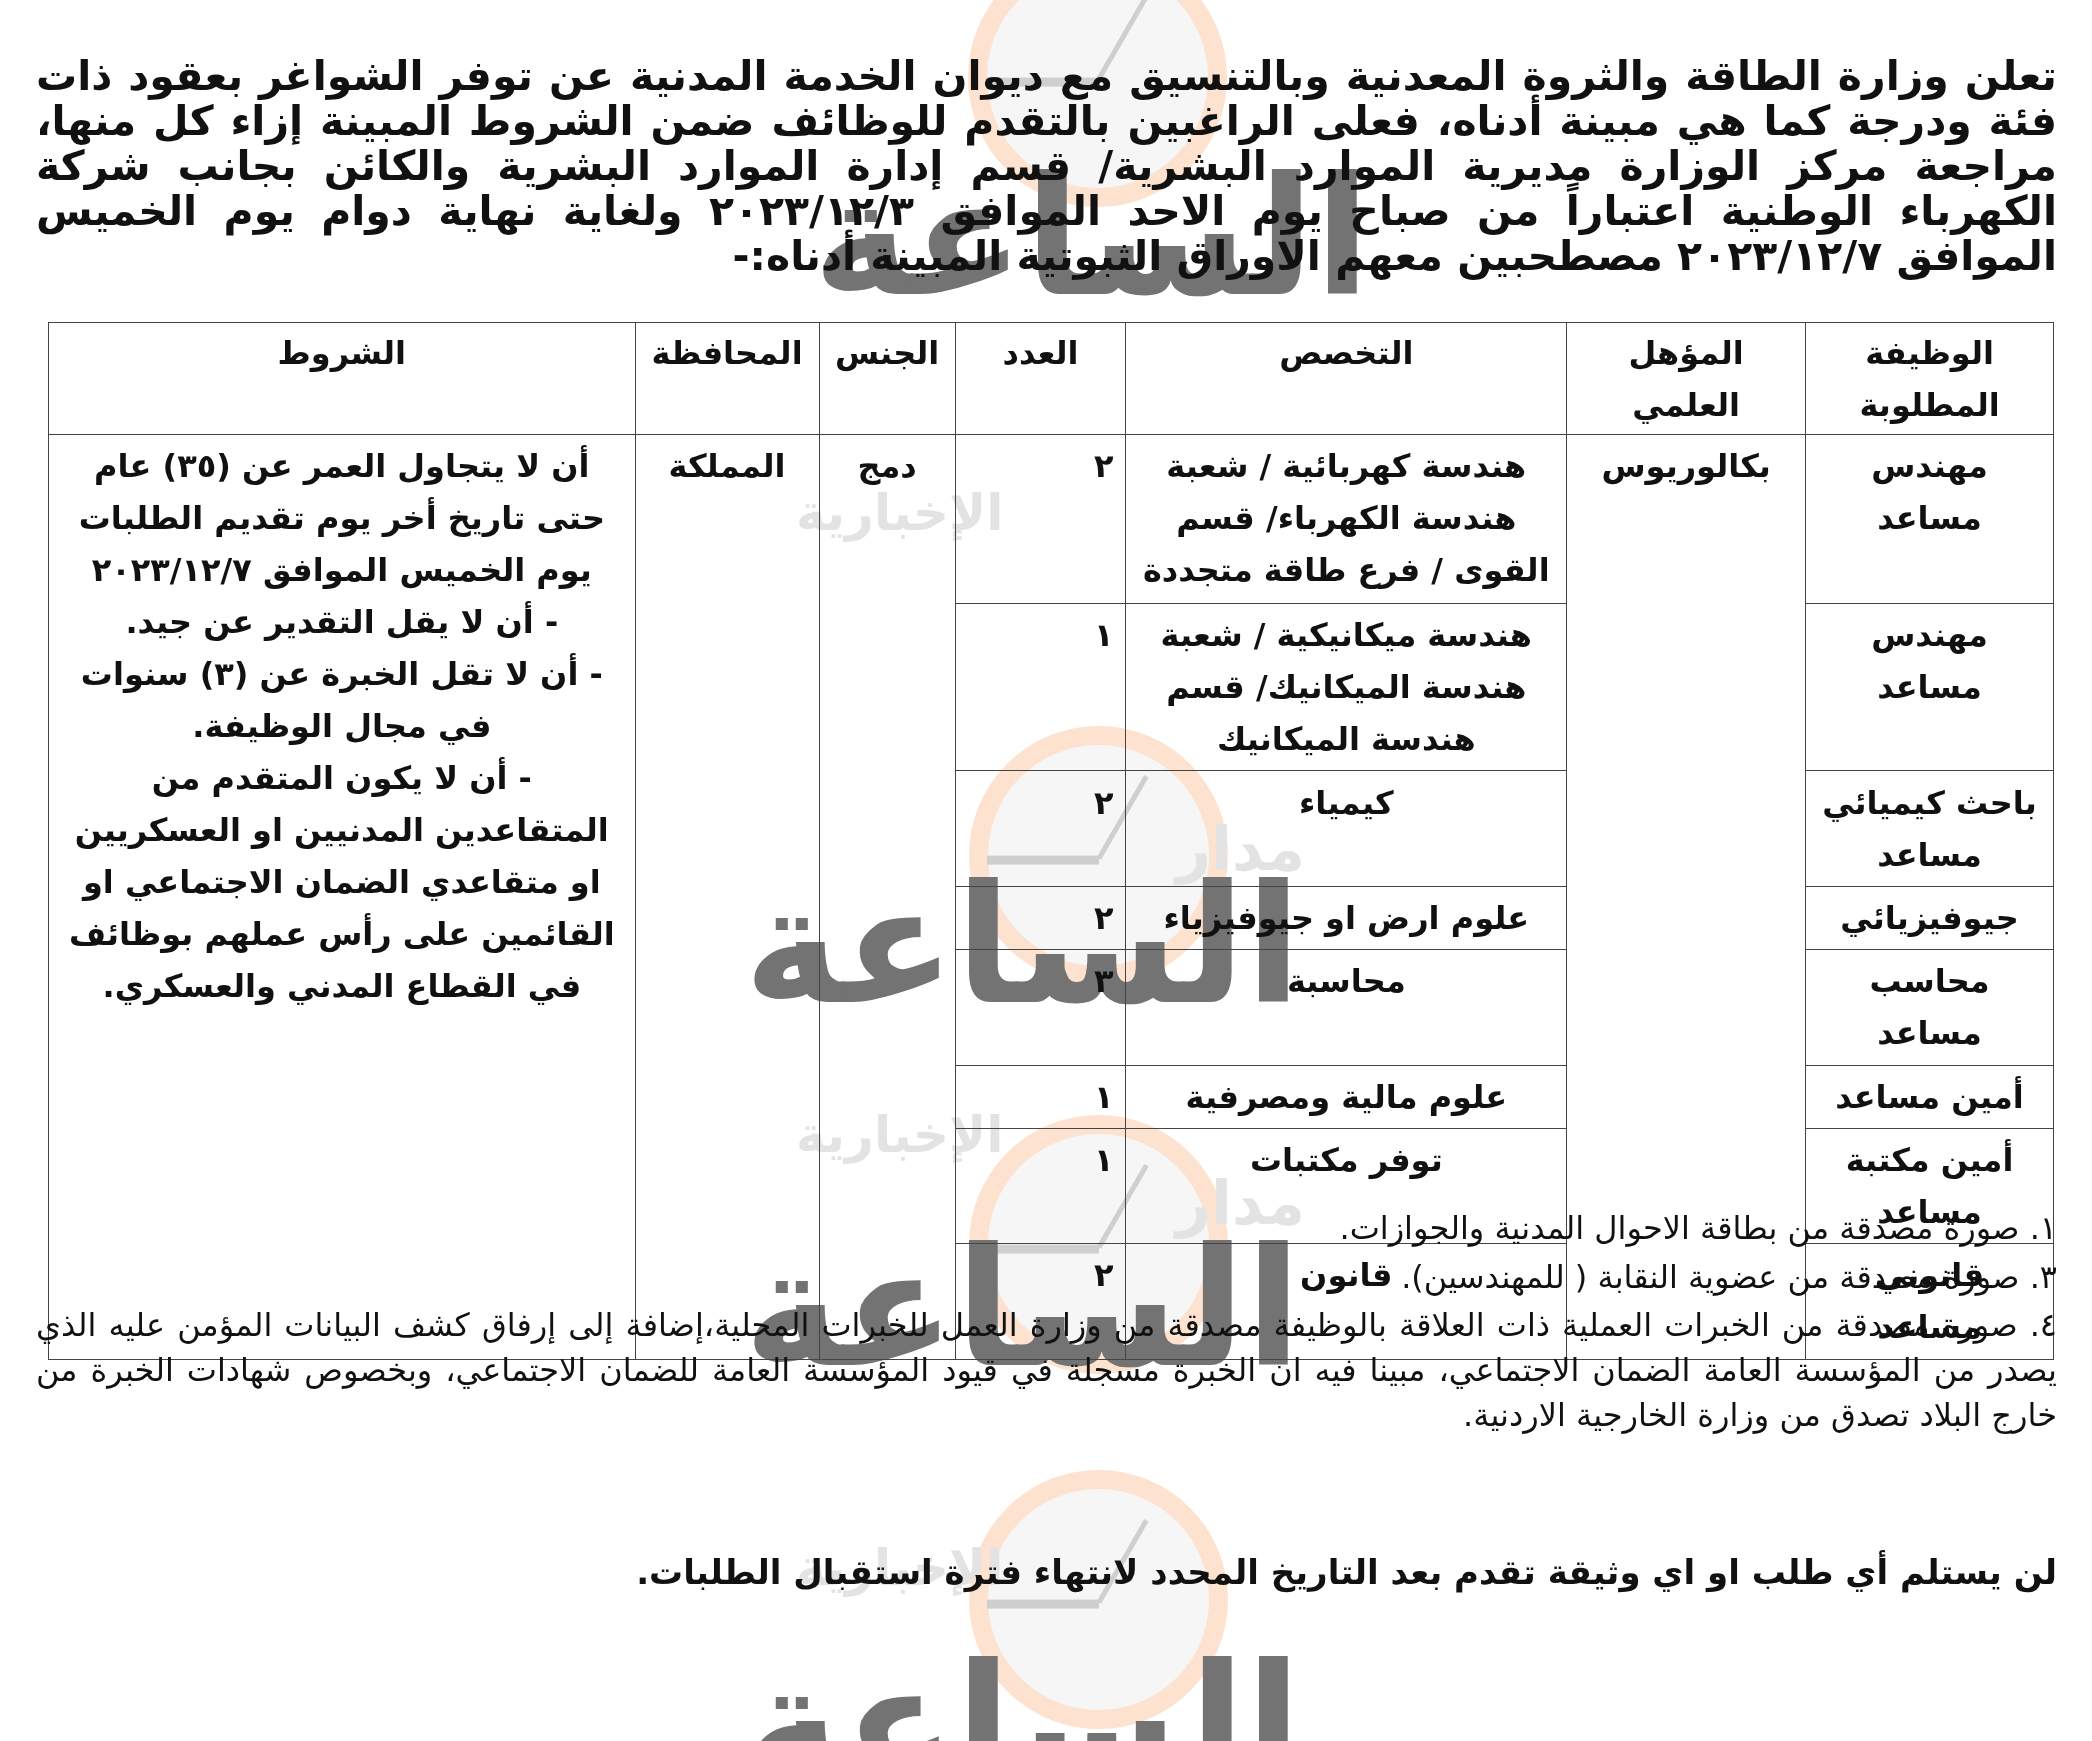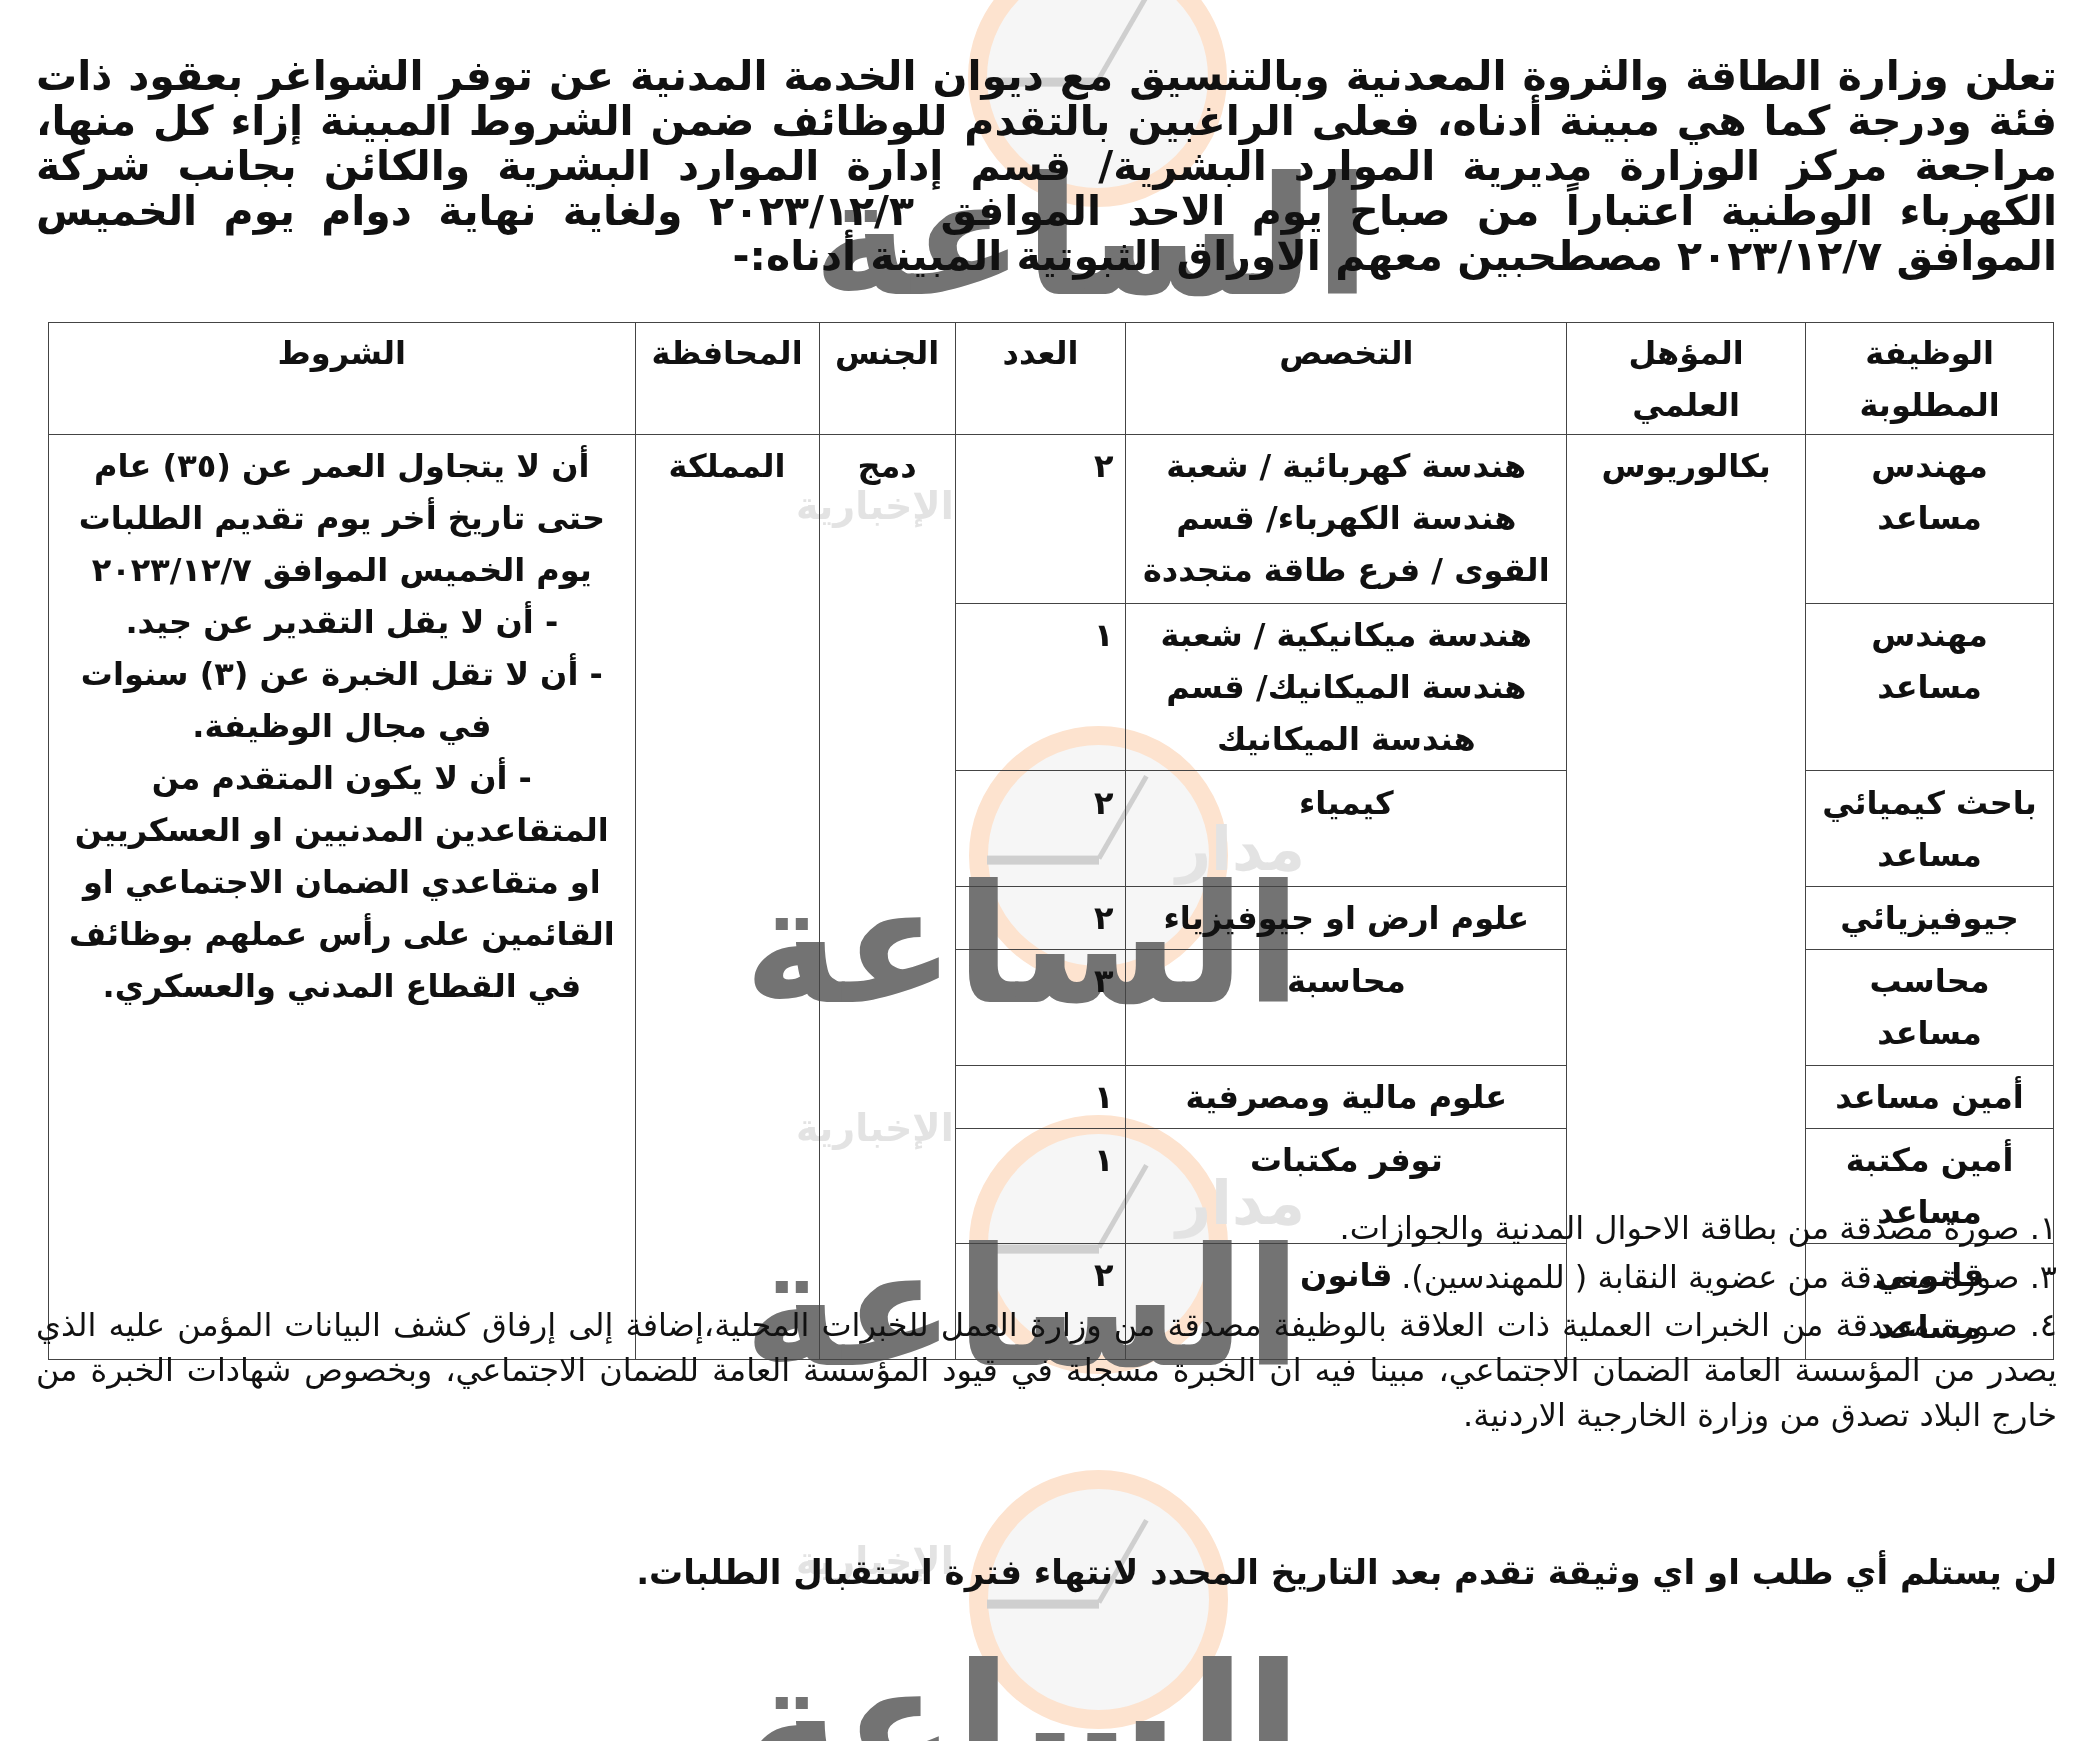--- a/index.html
+++ b/index.html
@@ -21,21 +21,21 @@
     }
     .wm-clock::after {
       content: ""; position: absolute; left: 50%; top: 50%;
       width: 95px; height: 5.2px; background: #cfcfcf; transform-origin: 0 50%;
       transform: rotate(-60deg);
     }
     .wm-text {
       font-family: "DejaVu Sans", sans-serif; font-weight: bold;
       color: #737373; font-size: 164px; line-height: 1;
     }
-    .wm-small { font-family: "DejaVu Sans", sans-serif; font-weight: bold; color: #e3e3e3; font-size: 38px; }
+    .wm-small { font-family: "DejaVu Sans", sans-serif; font-weight: bold; color: #e3e3e3; font-size: 50px; }
     .content { position: relative; z-index: 1; direction: rtl; }
     .intro {
       position: absolute; right: 36px; left: 36px; top: 54px;
       font-size: 41px; font-weight: bold; line-height: 45px; text-align: justify;
     }
     table.jobs {
       position: absolute; left: 48px; top: 322px; width: 2006px;
       border-collapse: collapse; direction: rtl;
       font-size: 32px; font-weight: bold;
     }

